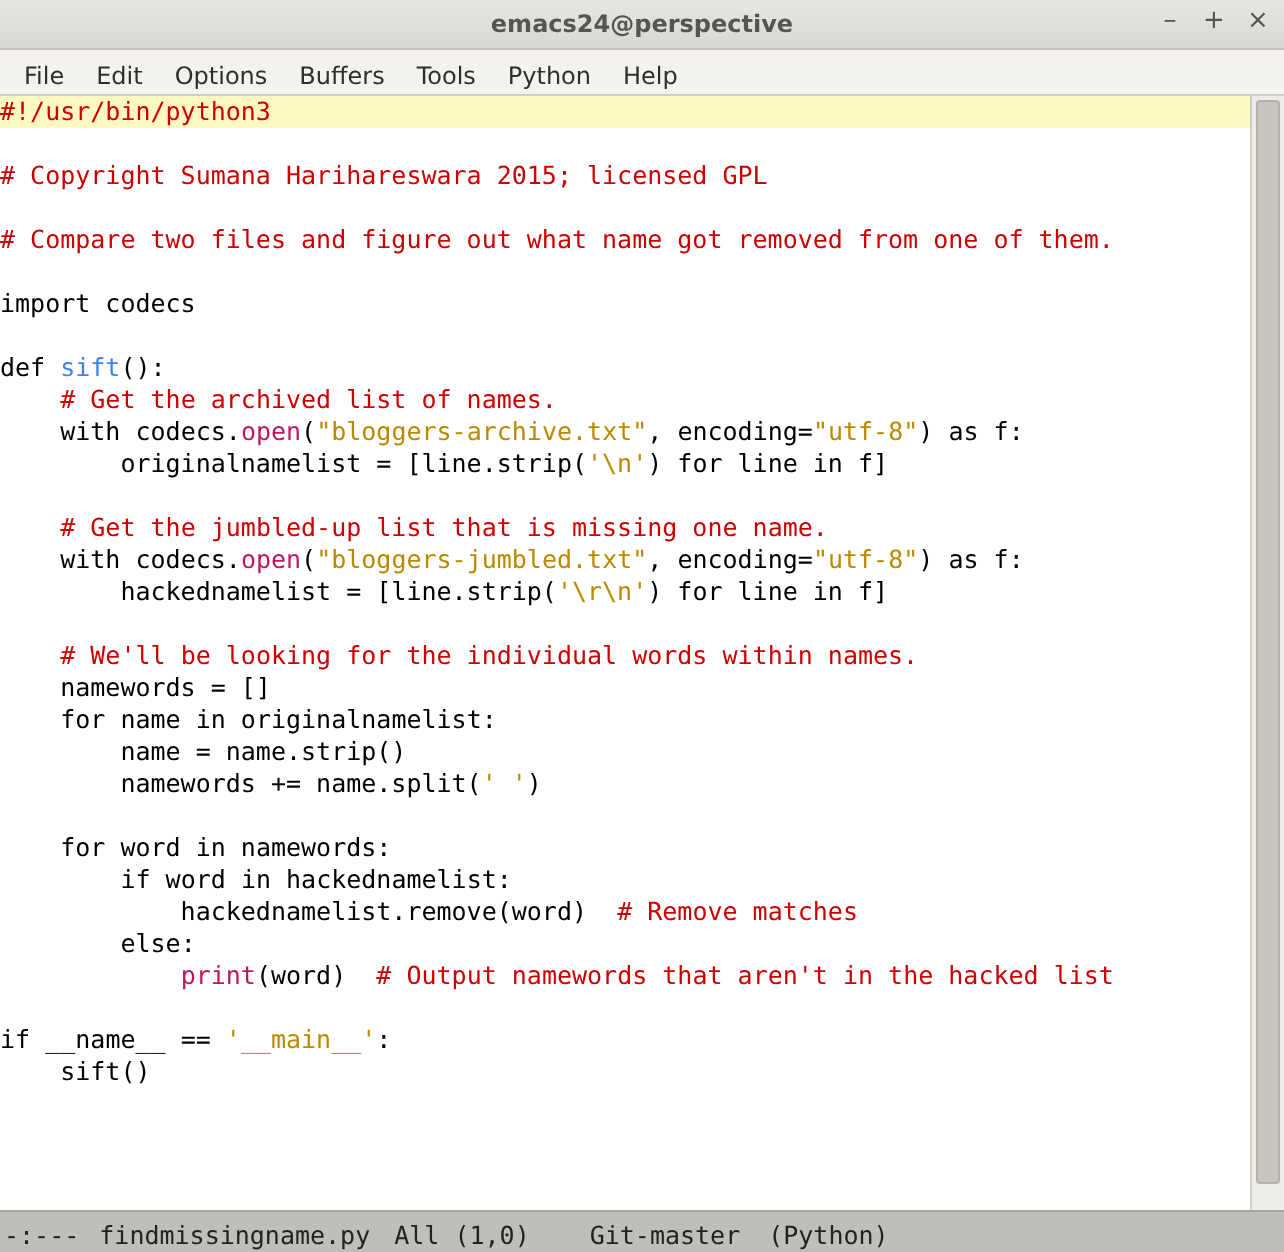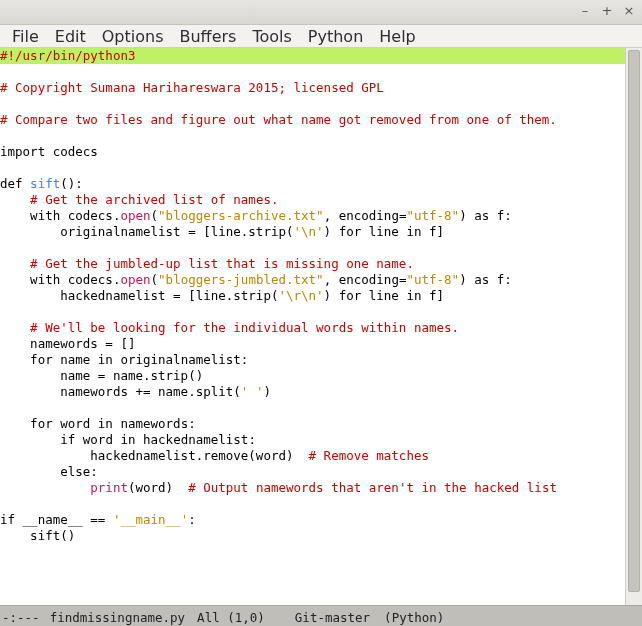--- a/index.html
+++ b/index.html
@@ -7,46 +7,47 @@
     background:#dcdad5;color:#2e2e2e}
   .titlebar{height:24px;background:linear-gradient(#e8e6e2,#d9d7d2);
     border-bottom:1px solid #c7c4be;display:flex;align-items:center;
     position:relative}
   .titlebar .title{flex:1;text-align:center;font-weight:bold;font-size:12px;
     color:#555}
   .titlebar .btns{position:absolute;right:4px;top:3px;display:flex;gap:4px}
   .titlebar .btn{width:18px;height:18px;font-size:13px;text-align:center;
     line-height:16px;color:#555;cursor:pointer}
   .menubar{height:22px;background:#f4f2ef;border-bottom:1px solid #d0cec9;
-    display:flex;align-items:flex-start;padding:0 4px;font-size:16px}
+    display:flex;align-items:flex-end;padding:0 4px;font-size:12px}
   .menubar span{padding:2px 8px;cursor:pointer}
   .editor-wrap{display:flex;height:557px;background:#fff}
   .editor{flex:1;padding:0;white-space:pre;
     font-family:"DejaVu Sans Mono","Liberation Mono",monospace;
     font-size:12.5px;line-height:16px;color:#000;overflow:hidden}
   .scrollbar{width:16px;background:#eeece8;border-left:1px solid #d0cec9;
     position:relative}
   .thumb{position:absolute;left:2px;right:2px;top:2px;height:540px;
     background:#c7c4be;border:1px solid #b3b0aa;border-radius:2px;cursor:pointer}
   .modeline{height:22px;background:#c0beb9;border-top:1px solid #a8a6a1;
     font-family:"DejaVu Sans Mono","Liberation Mono",monospace;font-size:12.5px;
     display:flex;align-items:center;color:#222;padding:0 2px;border-bottom:1px solid #a8a6a1;}
   .modeline .fn{font-weight:normal;padding:0 12px 0 10px}
   .modeline .gap{width:30px;display:inline-block}
-  .c-hl{background:#bef264;display:inline-block;width:100%}
+  .c-hl{background:#fef9c3;display:inline-block;width:100%}
   .c-red{color:#cc0000}
   .c-kw{color:#000000}
   .c-str{color:#bb8800}
   .c-blue{color:#3b82f6}
   .c-teal{color:#be185d}
 </style>
 </head>
 <body>
 
 <div class="titlebar">
+  <span class="title">emacs24@perspective</span>
   <div class="btns">
     <span class="btn">–</span>
     <span class="btn">+</span>
     <span class="btn">×</span>
   </div>
 </div>
 
 <div class="menubar">
   <span>File</span>
   <span>Edit</span>

